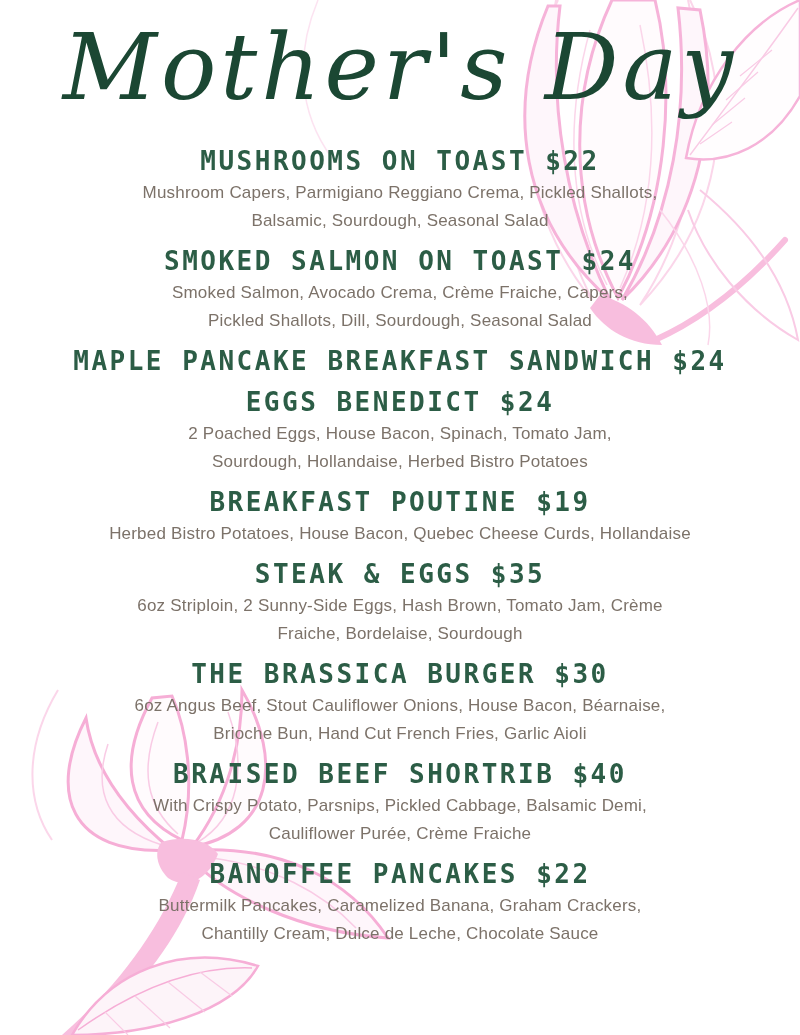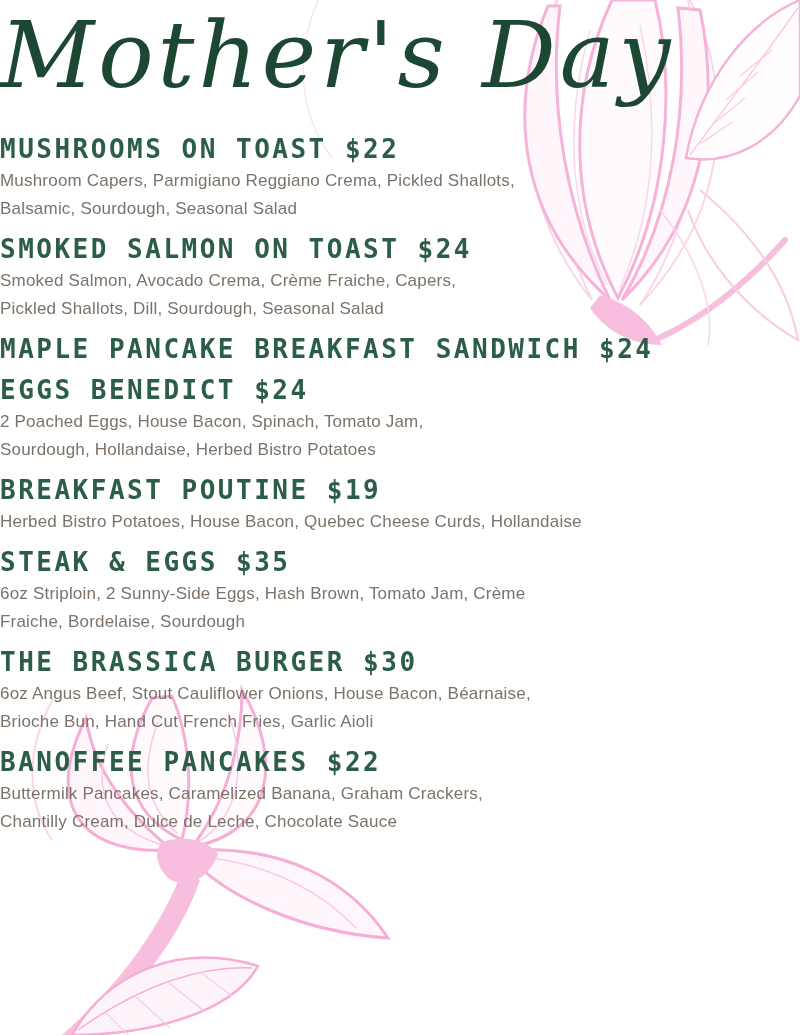--- a/index.html
+++ b/index.html
@@ -16,20 +16,22 @@
   }
   .decoration-layer {
     position: absolute;
     inset: 0;
     z-index: 0;
     pointer-events: none;
   }
   .content {
     position: relative;
     z-index: 1;
+    text-align: center;
+    padding-top: 12px;
   }
   .menu-title {
     font-family: "DejaVu Serif", serif;
     font-style: italic;
     font-weight: normal;
     font-size: 92px;
     line-height: 112px;
     color: #1b4733;
     letter-spacing: 4px;
     margin: 0 0 22px 0;
@@ -134,20 +136,25 @@
     <p class="item-desc">6oz Striploin, 2 Sunny-Side Eggs, Hash Brown, Tomato Jam, Crème
 Fraiche, Bordelaise, Sourdough</p>
   </div>
 
   <div class="menu-item">
     <h2 class="item-heading"><span>THE BRASSICA BURGER</span> <span>$30</span></h2>
     <p class="item-desc">6oz Angus Beef, Stout Cauliflower Onions, House Bacon, Béarnaise,
 Brioche Bun, Hand Cut French Fries, Garlic Aioli</p>
   </div>
 
+  <div class="menu-item">
+    <h2 class="item-heading"><span>BRAISED BEEF SHORTRIB</span> <span>$40</span></h2>
+    <p class="item-desc">With Crispy Potato, Parsnips, Pickled Cabbage, Balsamic Demi,
+Cauliflower Purée, Crème Fraiche</p>
+  </div>
 
   <div class="menu-item">
     <h2 class="item-heading"><span>BANOFFEE PANCAKES</span> <span>$22</span></h2>
     <p class="item-desc">Buttermilk Pancakes, Caramelized Banana, Graham Crackers,
 Chantilly Cream, Dulce de Leche, Chocolate Sauce</p>
   </div>
 
 </div>
 
 </body></html>

